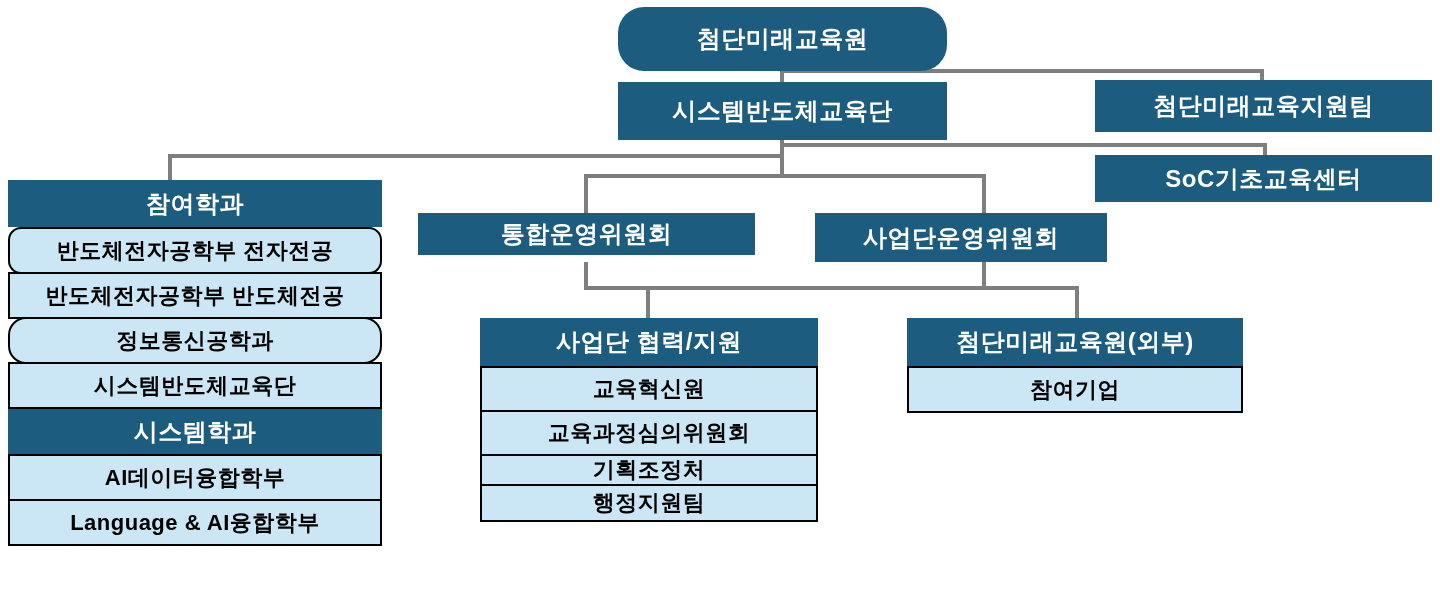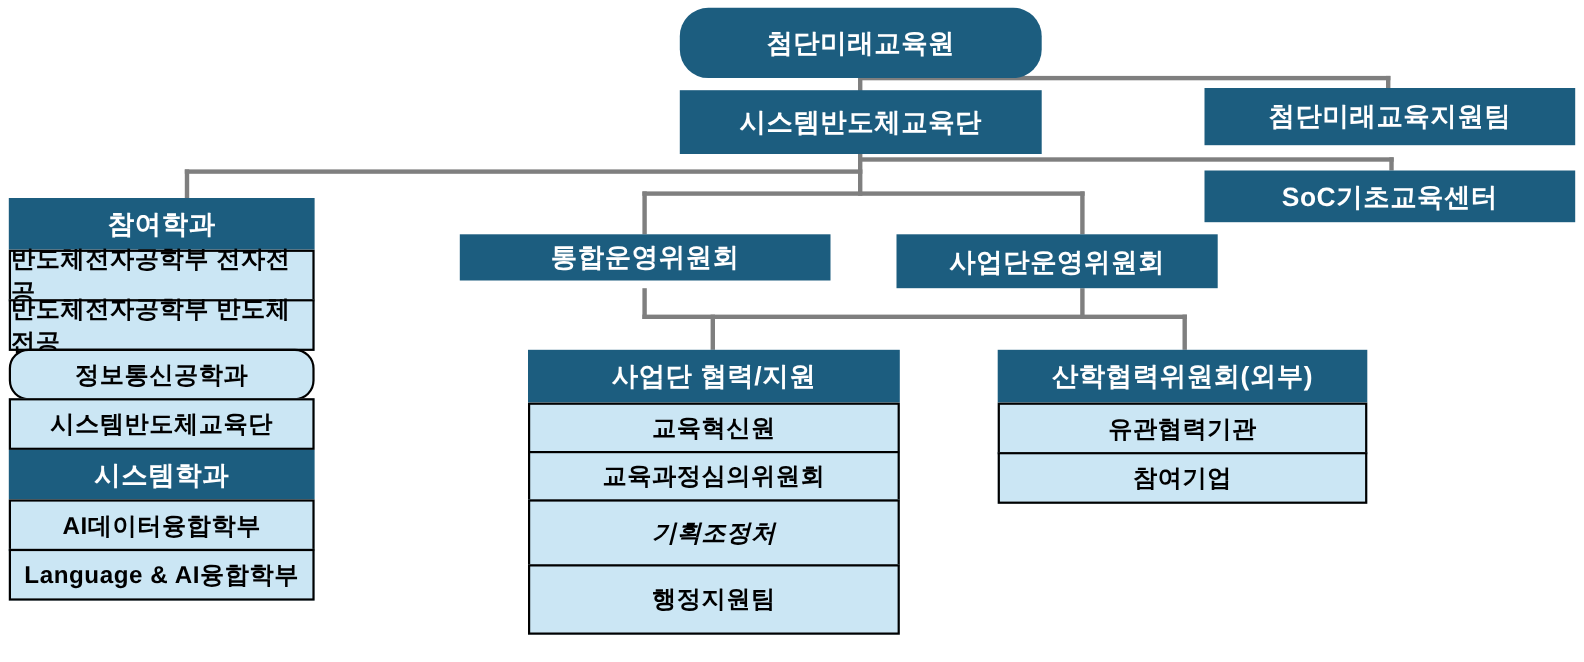--- a/index.html
+++ b/index.html
@@ -52,36 +52,35 @@
 <div class="box" style="left:618px;top:82px;width:329px;height:58px;">시스템반도체교육단</div>
 
 <div class="box" style="left:1095px;top:80px;width:337px;height:52px;">첨단미래교육지원팀</div>
 
 <div class="box" style="left:1095px;top:155px;width:337px;height:47px;">SoC기초교육센터</div>
 
 <div class="box" style="left:418px;top:213px;width:337px;height:42px;">통합운영위원회</div>
 
 <div class="box" style="left:815px;top:213px;width:292px;height:49px;">사업단운영위원회</div>
 
-<div class="col" style="left:8px;top:180px;width:278px;">
+<div class="col" style="left:8px;top:180px;width:374px;">
   <div class="hdr" style="height:47px;">참여학과</div>
-  <div class="cell" style="height:47px;">반도체전자공학부 전자전공</div>
+  <div class="cell" style="height:47px;border-radius:13px;">반도체전자공학부 전자전공</div>
   <div class="cell" style="height:47px;">반도체전자공학부 반도체전공</div>
   <div class="cell" style="height:47px;border-radius:18px;">정보통신공학과</div>
   <div class="cell" style="height:47px;">시스템반도체교육단</div>
   <div class="hdr" style="height:45px;">시스템학과</div>
   <div class="cell" style="height:47px;">AI데이터융합학부</div>
   <div class="cell" style="height:47px;">Language &amp; AI융합학부</div>
 </div>
 
 <div class="col" style="left:480px;top:318px;width:338px;">
   <div class="hdr" style="height:48px;">사업단 협력/지원</div>
   <div class="cell" style="height:46px;">교육혁신원</div>
   <div class="cell" style="height:46px;">교육과정심의위원회</div>
-  <div class="cell" style="height:61px;font-style:italic;">기획조정처</div>
-  <div class="cell" style="height:64px;">행정지원팀</div>
+  <div class="cell" style="height:32px;">기획조정처</div>
+  <div class="cell" style="height:38px;">행정지원팀</div>
 </div>
 
 <div class="col" style="left:907px;top:318px;width:336px;">
-  <div class="hdr" style="height:48px;">산학협력위원회(외부)</div>
-  <div class="cell" style="height:47px;">유관협력기관</div>
+  <div class="hdr" style="height:48px;">첨단미래교육원(외부)</div>
   <div class="cell" style="height:47px;">참여기업</div>
 </div>
 
 </body></html>

